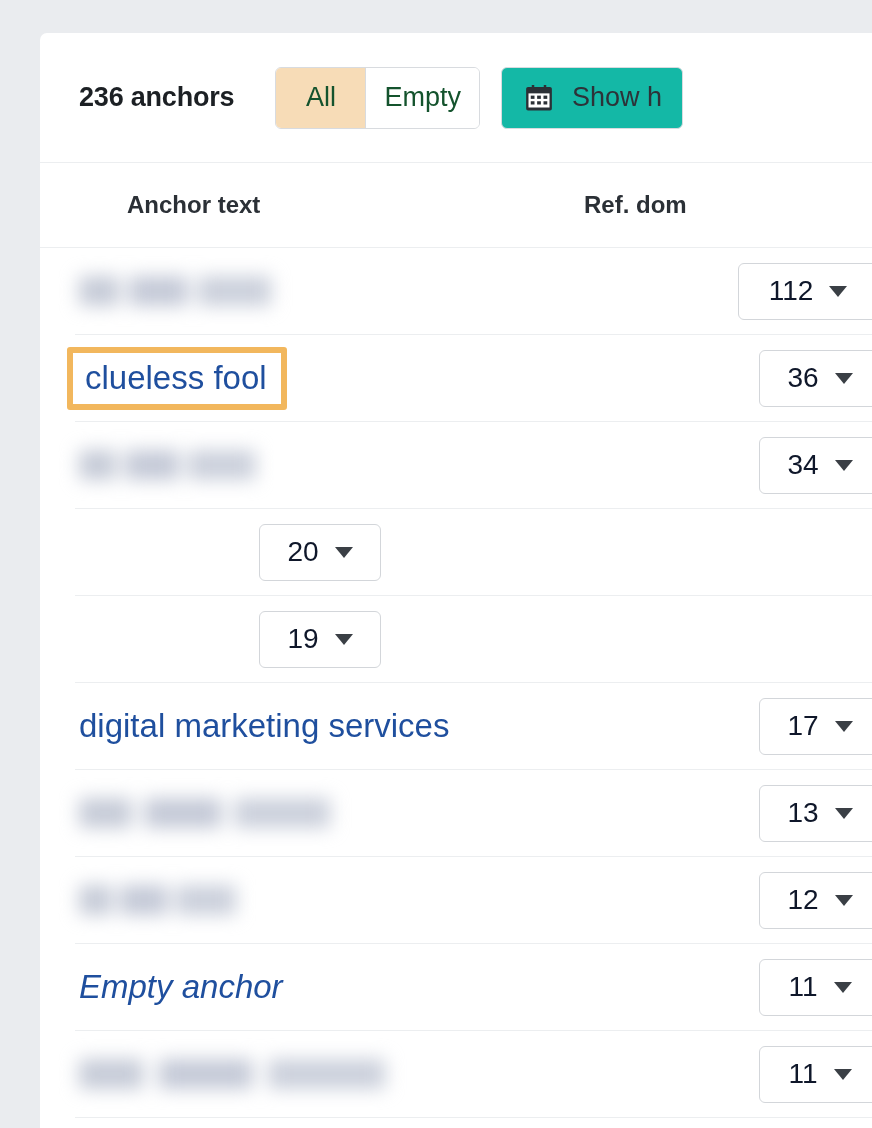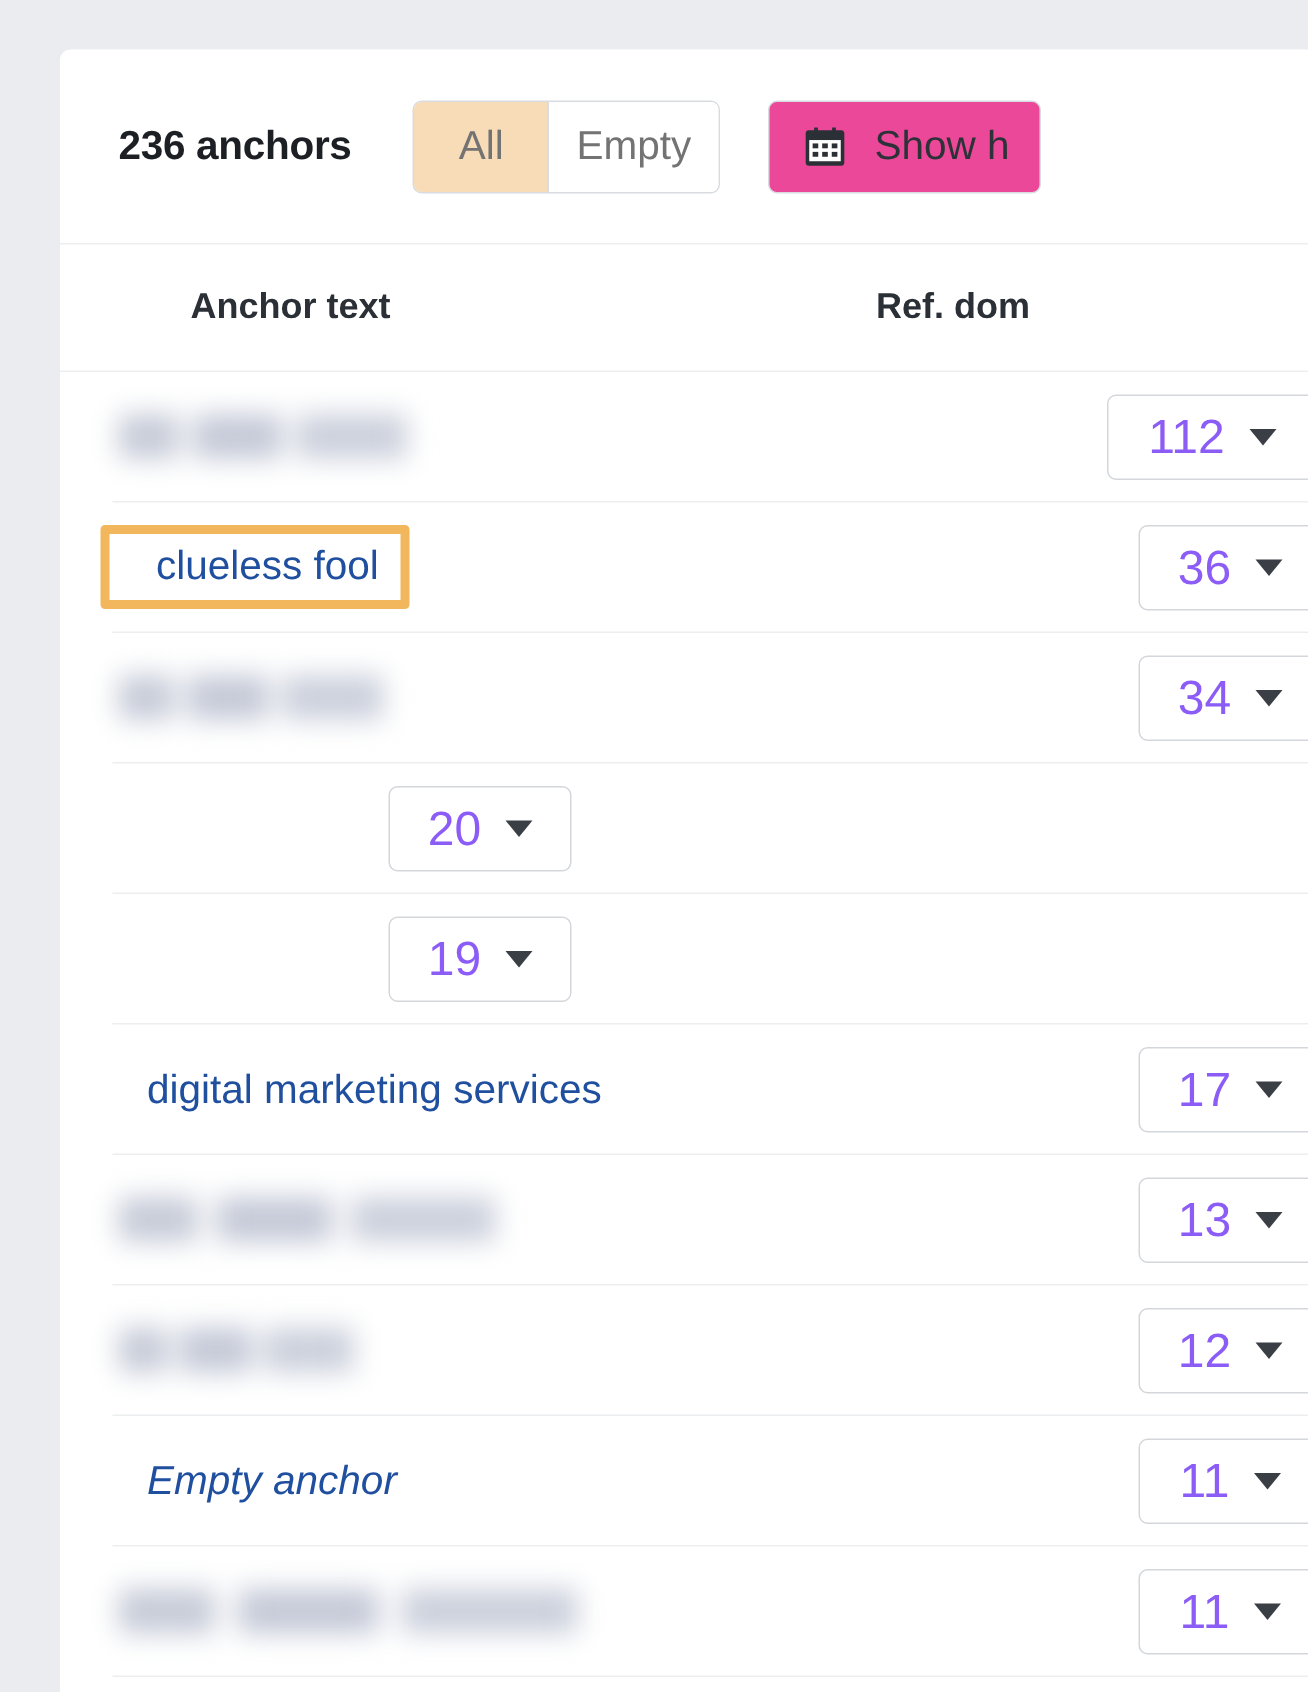--- a/index.html
+++ b/index.html
@@ -56,39 +56,39 @@
     height: 62px;
   }
 
   .seg-btn {
     display: flex;
     align-items: center;
     justify-content: center;
     min-width: 90px;
     padding: 0 18px;
     font-size: 27px;
-    color: #737373;
+    color: #14532d;
     background: #ffffff;
     border-right: 1px solid #d8dbdf;
     cursor: pointer;
     white-space: nowrap;
   }
   .seg-btn:last-child { border-right: none; }
   .seg-btn.active { background: #f7dcb7; }
 
   
   .history-btn {
     display: flex;
     align-items: center;
     height: 62px;
-    margin-left: 32px;
+    margin-left: 21px;
     padding: 0 20px 0 22px;
     border: 1px solid #d8dbdf;
     border-radius: 6px;
-    background: #ec4899;
+    background: #14b8a6;
     cursor: pointer;
     white-space: nowrap;
   }
   .history-btn .label {
     font-size: 27px;
     color: #2d3238;
     margin-left: 18px;
   }
   .cal-icon { width: 30px; height: 30px; display: block; flex: none; }
 
@@ -127,26 +127,25 @@
     height: 100%;
   }
   .cell-status { width: 184px; }
   .cell-refdom {
     width: 200px;
     display: flex;
     align-items: center;
   }
 
   .anchor-link {
-    font-size: 27px;
+    font-size: 33px;
     color: #1f4f9e;
     text-decoration: none;
     cursor: pointer;
     white-space: nowrap;
-    margin-left: 19px;
   }
   .anchor-link.italic { font-style: italic; }
 
   
   .highlight-box {
     display: inline-flex;
     align-items: center;
     border: 6px solid #f2b75d;
     border-radius: 3px;
     padding: 6px 14px 7px 12px;
@@ -183,22 +182,22 @@
     justify-content: center;
     gap: 16px;
     width: 122px;
     height: 57px;
     border: 1px solid #d3d6da;
     border-radius: 6px;
     background: #ffffff;
     cursor: pointer;
   }
   .refdom-select .num {
-    font-size: 32px;
-    color: #8b5cf6;
+    font-size: 28px;
+    color: #0f172a;
     line-height: 1;
   }
   .caret {
     width: 0; height: 0;
     border-left: 9px solid transparent;
     border-right: 9px solid transparent;
     border-top: 11px solid #3a3f45;
   }
 </style>
 </head>

